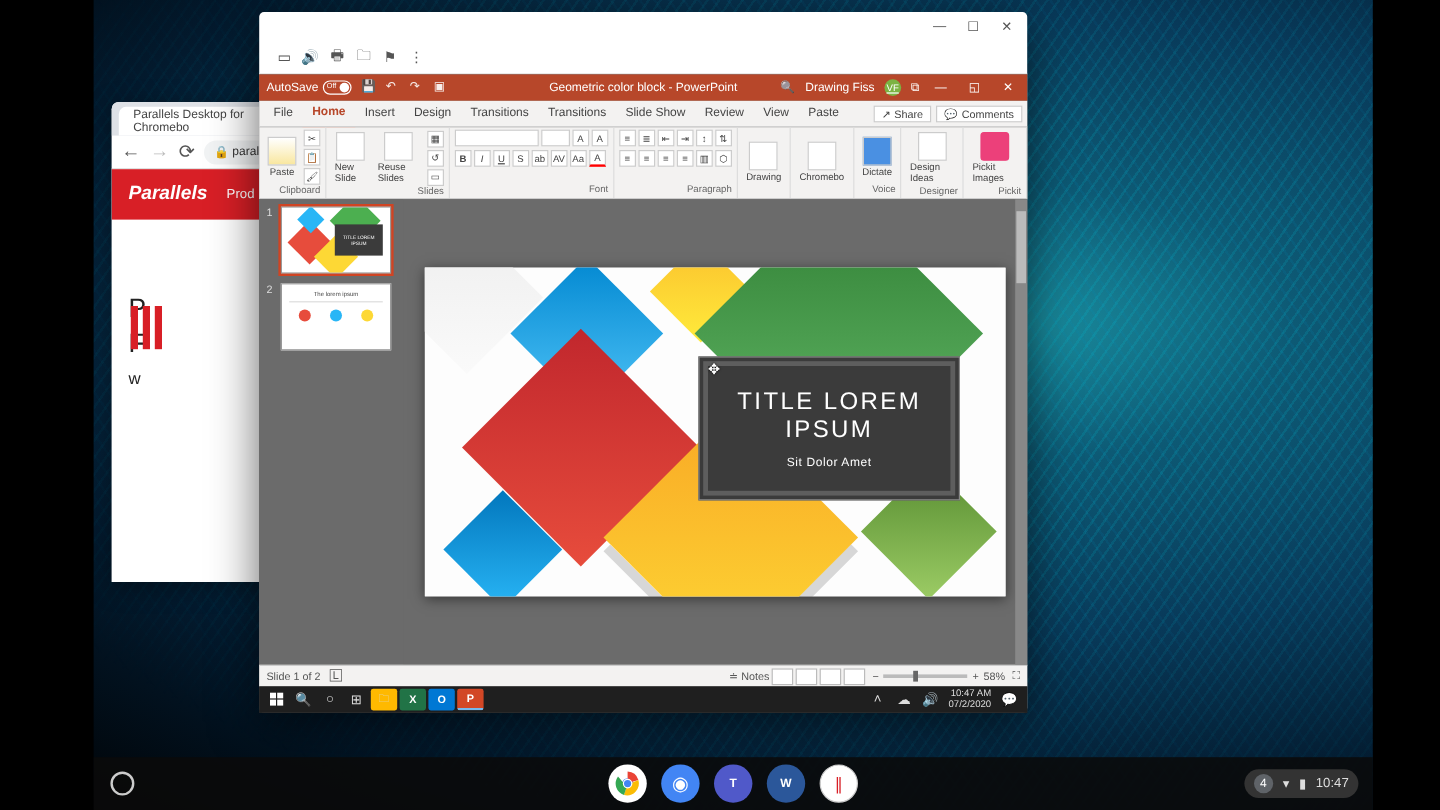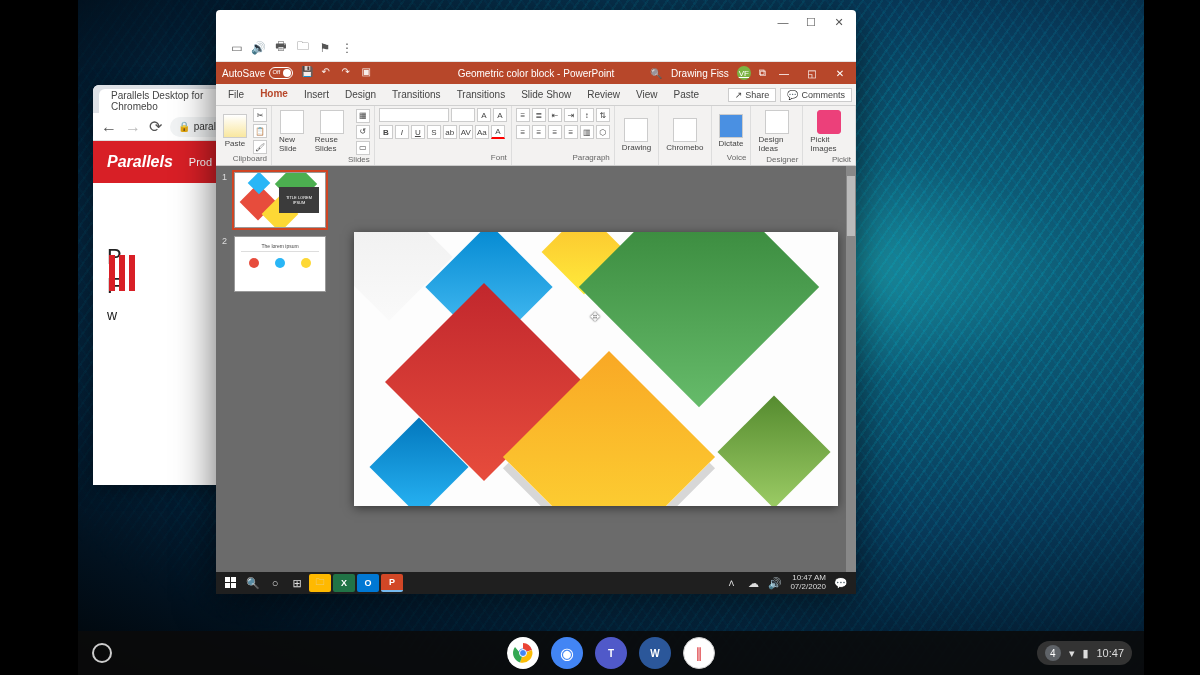--- a/index.html
+++ b/index.html
@@ -377,28 +377,47 @@
           <div class="geo">
             <div class="cube c-w1"></div>
             <div class="cube c-b1"></div>
             <div class="cube c-y2"></div>
             <div class="cube c-g1"></div>
             <div class="cube c-r1"></div>
             <div class="cube c-y1"></div>
             <div class="cube c-b2"></div>
             <div class="cube c-g2"></div>
           </div>
+          <div class="titlebox">
+            <div class="t1">TITLE LOREM IPSUM</div>
+            <div class="t2">Sit Dolor Amet</div>
+          </div>
           <div class="cursor-move">✥</div>
         </div>
         <div class="scroll">
             <div class="sthumb"></div>
           </div>
       </div>
     </div>
 
+    <div class="pp-status">
+      <span>Slide 1 of 2</span>
+      <span style="margin-left:8px">🄻</span>
+      <div class="sp"></div>
+      <span>≐ <span>Notes</span></span>
+      <div class="vbtn"></div>
+      <div class="vbtn"></div>
+      <div class="vbtn"></div>
+      <div class="vbtn"></div>
+      <span style="margin-left:6px">−</span>
+      <div class="zoom-track"></div>
+      <span>+</span>
+      <span style="margin-left:4px">58%</span>
+      <span style="margin-left:6px">⛶</span>
+    </div>
 
     <div class="win-taskbar">
       <div class="wicn">
           <svg width="12" height="12" viewBox="0 0 12 12">
             <rect width="5" height="5" fill="#fff"></rect>
             <rect x="6" width="5" height="5" fill="#fff"></rect>
             <rect y="6" width="5" height="5" fill="#fff"></rect>
             <rect x="6" y="6" width="5" height="5" fill="#fff"></rect>
           </svg>
         </div>

